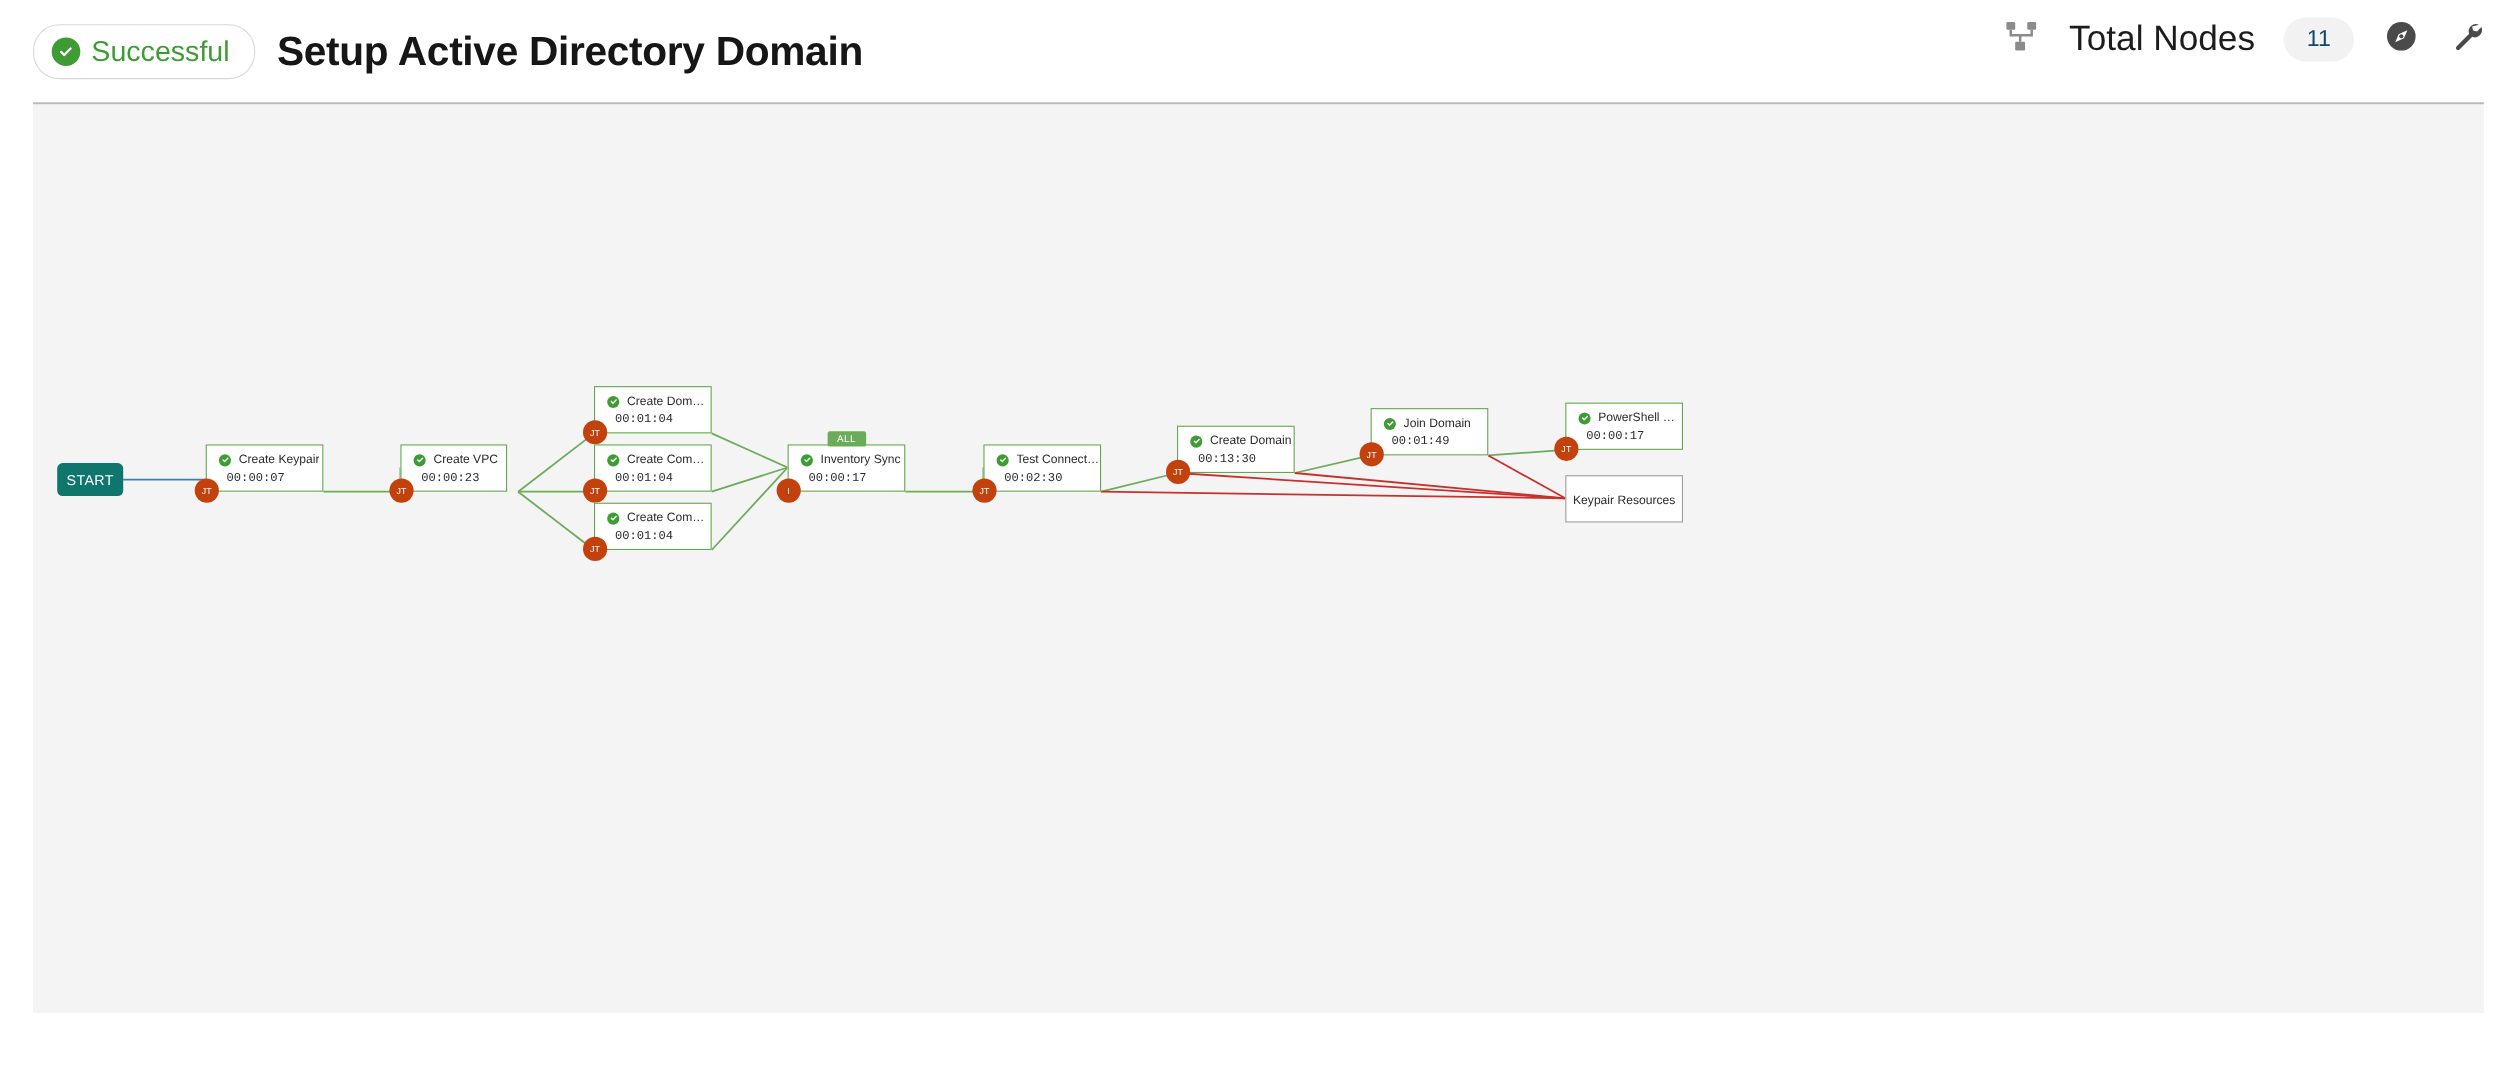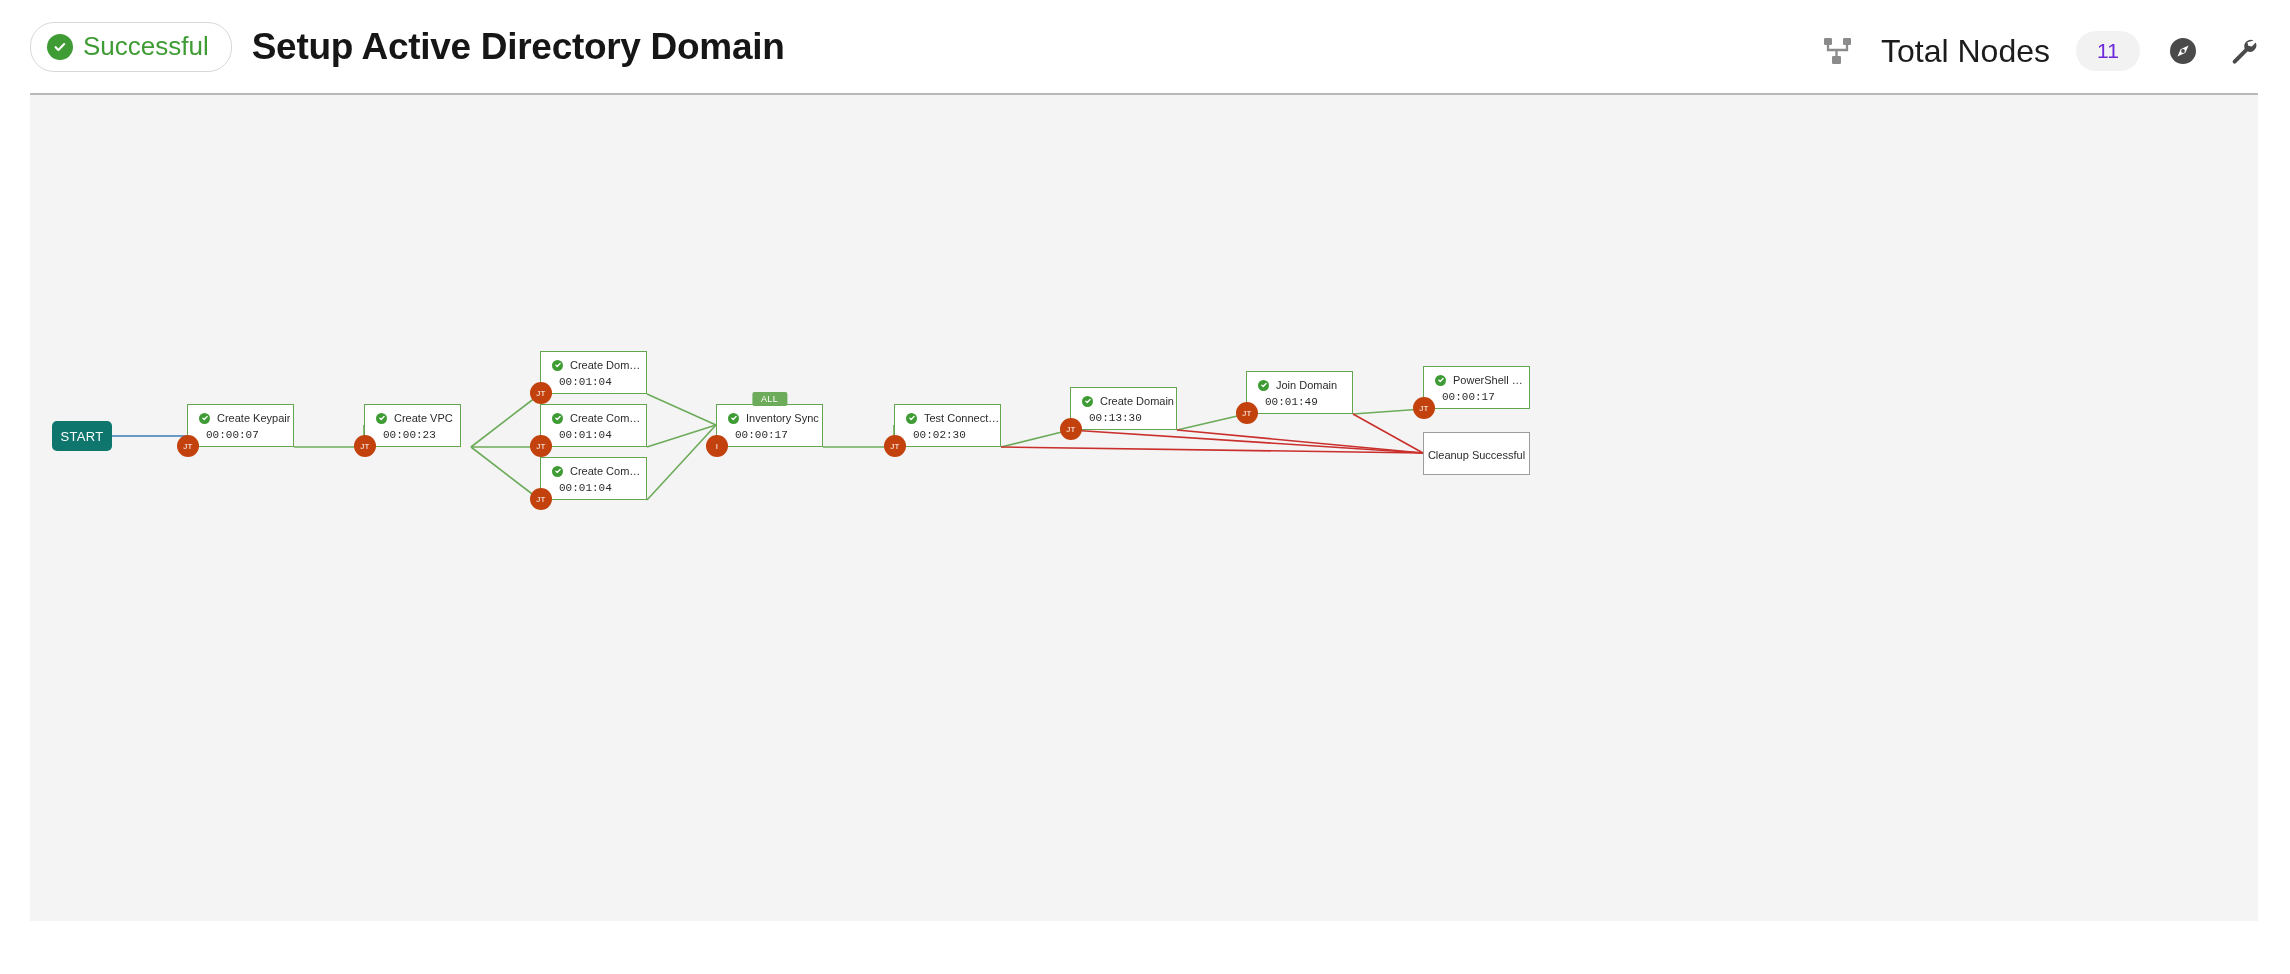--- a/index.html
+++ b/index.html
@@ -33,32 +33,32 @@
   }
   #status-badge .check {
     width: 26px; height: 26px; flex: 0 0 26px;
     border-radius: 50%; background: #3f9c35;
     display: flex; align-items: center; justify-content: center;
   }
   #status-badge .check svg { display:block; }
   #status-text { font-size: 26px; color: #3f9c35; white-space: nowrap; }
 
   #header-right {
-    position: absolute; right: 30px; top: 4px; height: 94px;
-    display: flex; align-items: center; gap: 26px;
+    position: absolute; right: 30px; top: 16px; height: 94px;
+    display: flex; align-items: flex-start; gap: 26px;
   }
   #sitemap-icon { width: 34px; height: 34px; }
   #total-nodes-label {
     font-size: 32px; color: #1c1c1c; white-space: nowrap;
   }
   #node-count-badge {
     min-width: 64px; height: 40px;
     background: #f2f2f2; border-radius: 20px;
     display: flex; align-items: center; justify-content: center;
-    font-size: 21px; color: #6d28d9; padding: 0 16px;
+    font-size: 21px; color: #0c4a6e; padding: 0 16px;
   }
   #compass-icon, #wrench-icon { width: 34px; height: 34px; }
 
   #header-divider {
     position: absolute; left: 30px; top: 93px;
     width: 2228px; height: 2px; background: #b8b8b8;
   }
 
   
   #canvas {
@@ -320,17 +320,17 @@
               <path d="M3.6 8.2 L6.4 11 L12.2 5.1" fill="none" stroke="#ffffff" stroke-width="2.6" stroke-linecap="round" stroke-linejoin="round"></path>
             </svg>
           </span>
           <span class="node-title">PowerShell Validation</span>
         </div>
         <div class="node-elapsed">00:00:17</div>
         <div class="node-badge">JT</div>
       </div>
       <div class="node pending" style="left: 1393px; top: 337px; width: 107px; height: 43px;">
         <div class="node-title-row">
-          <span class="node-title">Cleanup Successful</span>
+          <span class="node-title">Keypair Resources</span>
         </div>
       </div>
     </div>
 </div>
 
 </body></html>

